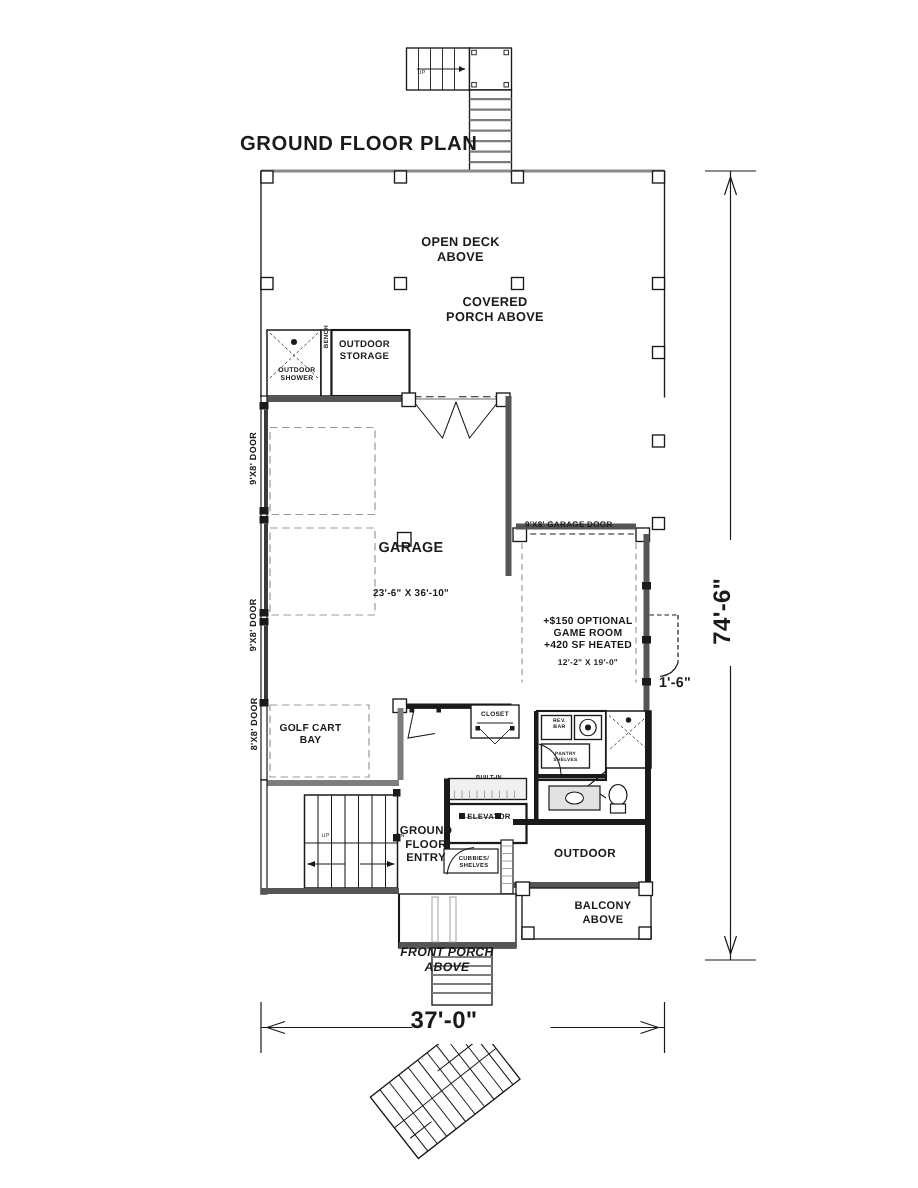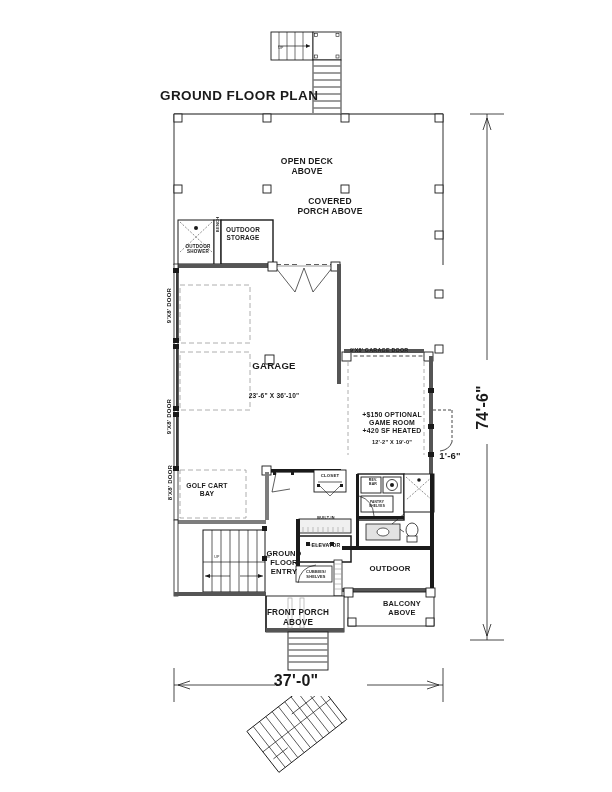--- a/index.html
+++ b/index.html
@@ -30,21 +30,21 @@
   #gameRoomDim{left:344px;top:439px;width:96px;font-size:5.6px;}
   #closet{left:315px;top:473px;width:30px;font-size:4.3px;}
   #revBar{left:362px;top:478px;width:22px;font-size:3.5px;}
   #pantry{left:362px;top:501px;width:30px;font-size:3.2px;}
   #builtin{left:305px;top:516px;width:42px;font-size:3.8px;}
   #elevator{left:305px;top:542px;width:42px;font-size:5.2px;}
   #cubbies{left:296px;top:570px;width:40px;font-size:3.9px;}
   #entry{left:258px;top:550px;width:52px;font-size:7.6px;}
   #storage2{left:356px;top:564px;width:68px;font-size:7.8px;}
   #balcony{left:372px;top:600px;width:60px;font-size:7.4px;}
-  #frontPorch{left:258px;top:608px;width:80px;font-size:8.2px;}
+  #frontPorch{left:258px;top:630px;width:80px;font-size:8.2px;font-style:italic;}
   #dimH{left:296px;top:672px;width:80px;font-size:16px;
         font-weight:bold;margin-left:-40px;}
   #dimV{left:443px;top:398px;width:80px;font-size:16px;font-weight:bold;
         transform:rotate(-90deg);transform-origin:50% 50%;}
   #dimOff{left:430px;top:450px;width:40px;font-size:9.5px;font-weight:bold;}
   #upTxt{left:274px;top:46px;width:14px;font-size:3.6px;font-weight:normal;}
   #upTxt2{left:210px;top:555px;width:14px;font-size:3.6px;font-weight:normal;}
   #dnTxt{left:260px;top:555px;width:14px;font-size:3.6px;font-weight:normal;}
 </style>
 </head>

